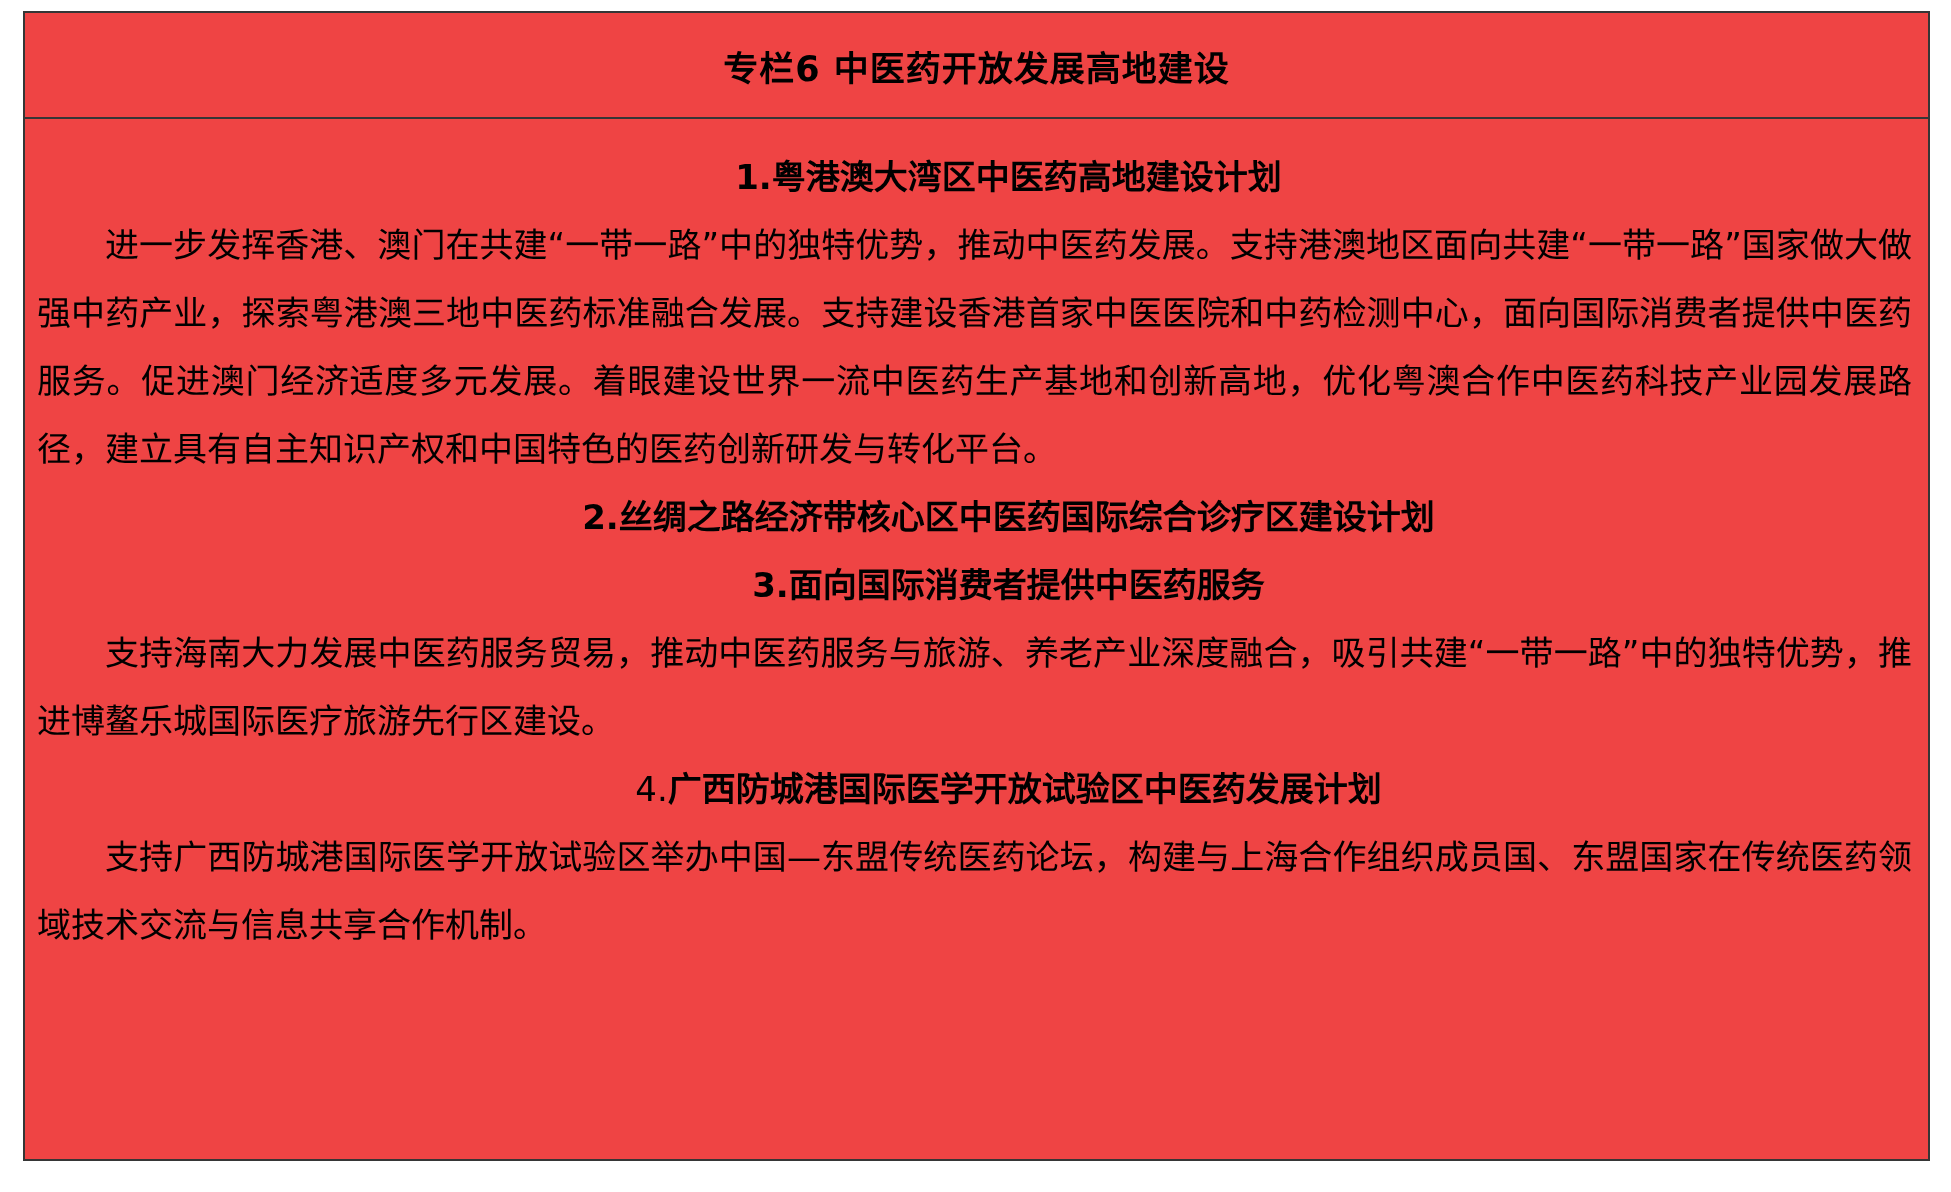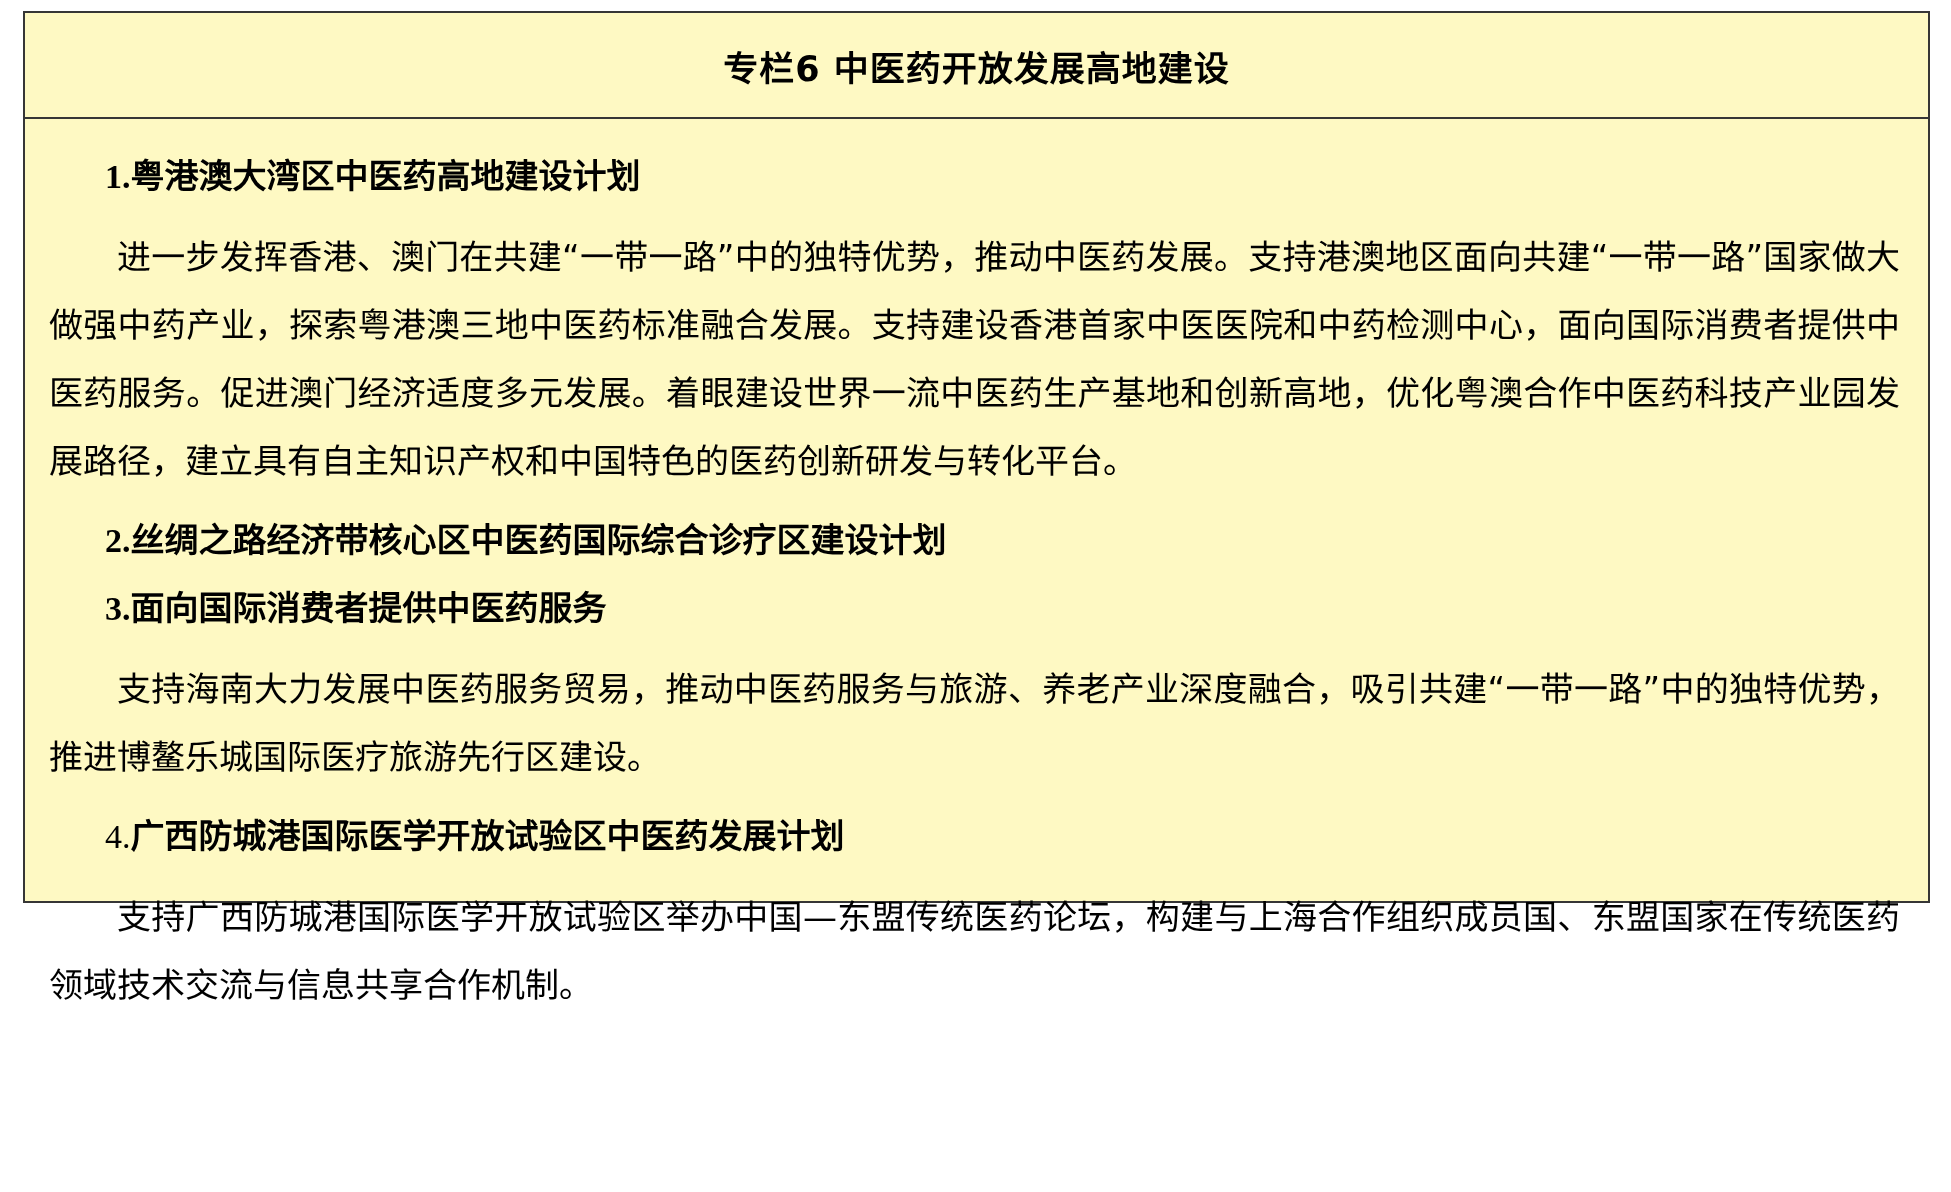--- a/index.html
+++ b/index.html
@@ -10,23 +10,23 @@
     width: 1951px;
     height: 1192px;
     font-family: "DejaVu Sans", "Liberation Sans", sans-serif;
     color: #000000;
   }
   .panel {
     position: absolute;
     left: 23px;
     top: 11px;
     width: 1907px;
-    height: 892px;
+    height: 1150px;
     border: 2px solid #363636;
-    background: #fef9c3;
+    background: #ef4444;
   }
   .panel-title {
     height: 106px;
     border-bottom: 2px solid #363636;
     display: flex;
     align-items: center;
     justify-content: center;
     font-size: 35px;
     font-weight: bold;
     letter-spacing: 1px;
@@ -37,27 +37,26 @@
     line-height: 68px;
     text-align: justify;
     text-justify: inter-character;
   }
   .sec-heading {
     margin: 0;
     font-size: 34px;
     line-height: 68px;
     font-weight: bold;
     text-indent: 2em;
-    text-align: left;
-    font-family: Liberation Serif, serif;
+    text-align: center;
   }
   .sec-heading .num { font-weight: bold; }
   .sec-heading .num.regular { font-weight: normal; }
   .sec-paragraph {
-    margin: 12px;
+    margin: 0;
     text-indent: 2em;
   }
 </style>
 </head>
 <body>
 
 <div class="panel">
   <div class="panel-title">专栏6 中医药开放发展高地建设</div>
 
   <div class="panel-body">

